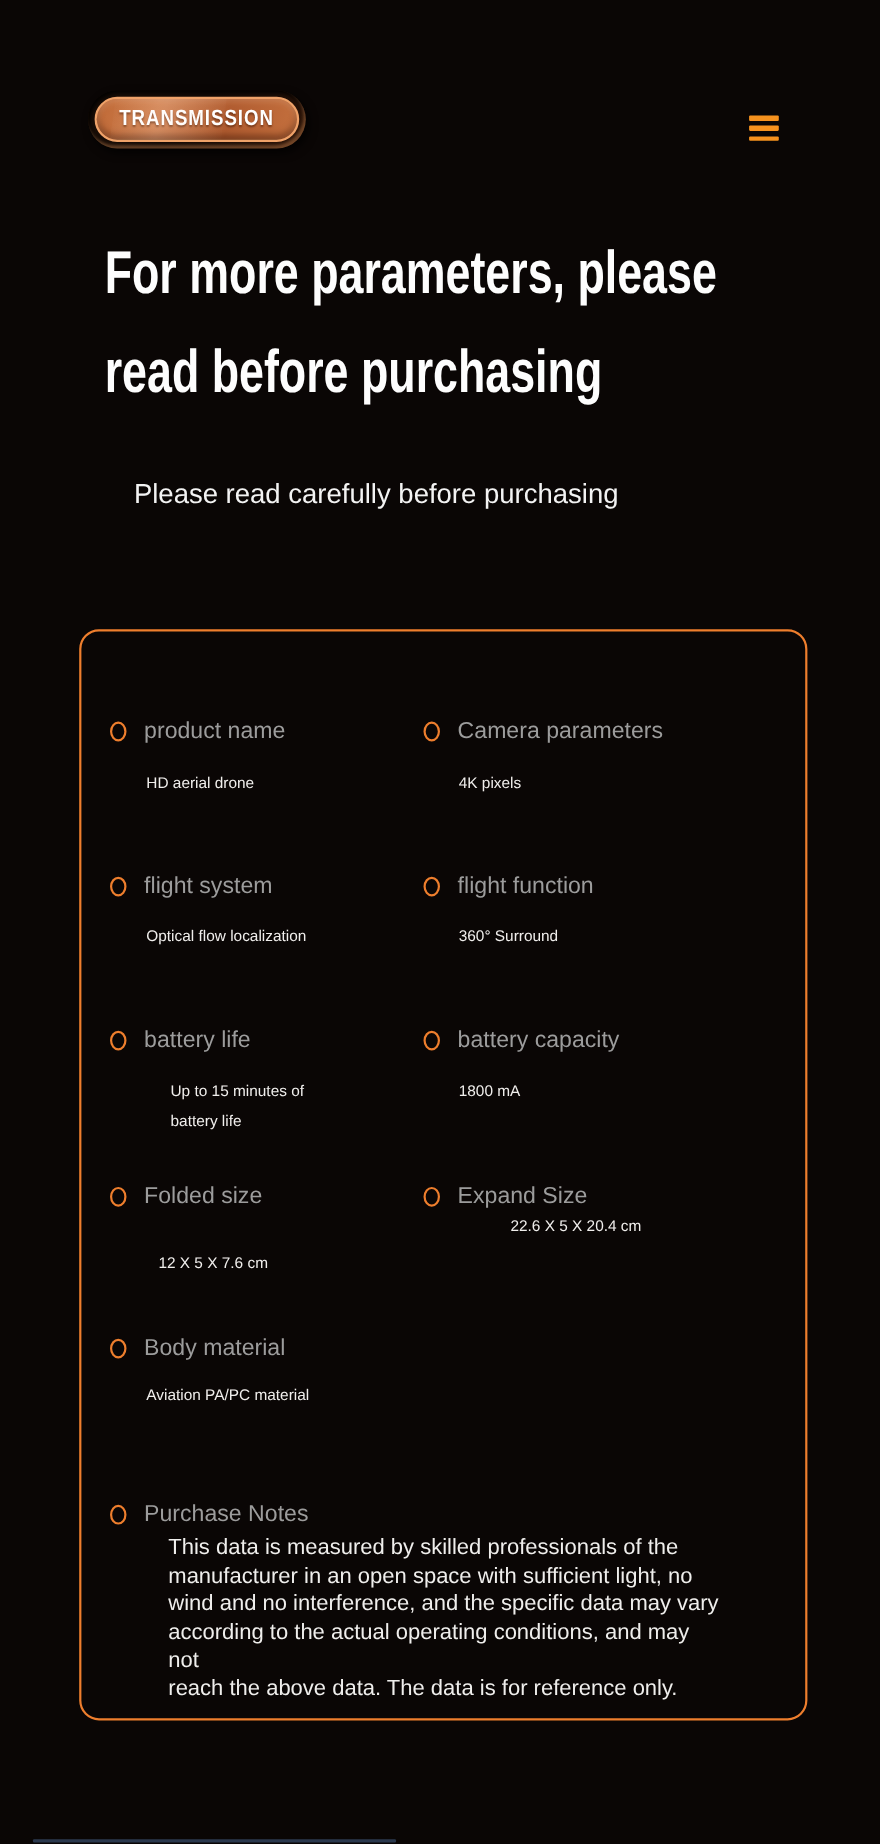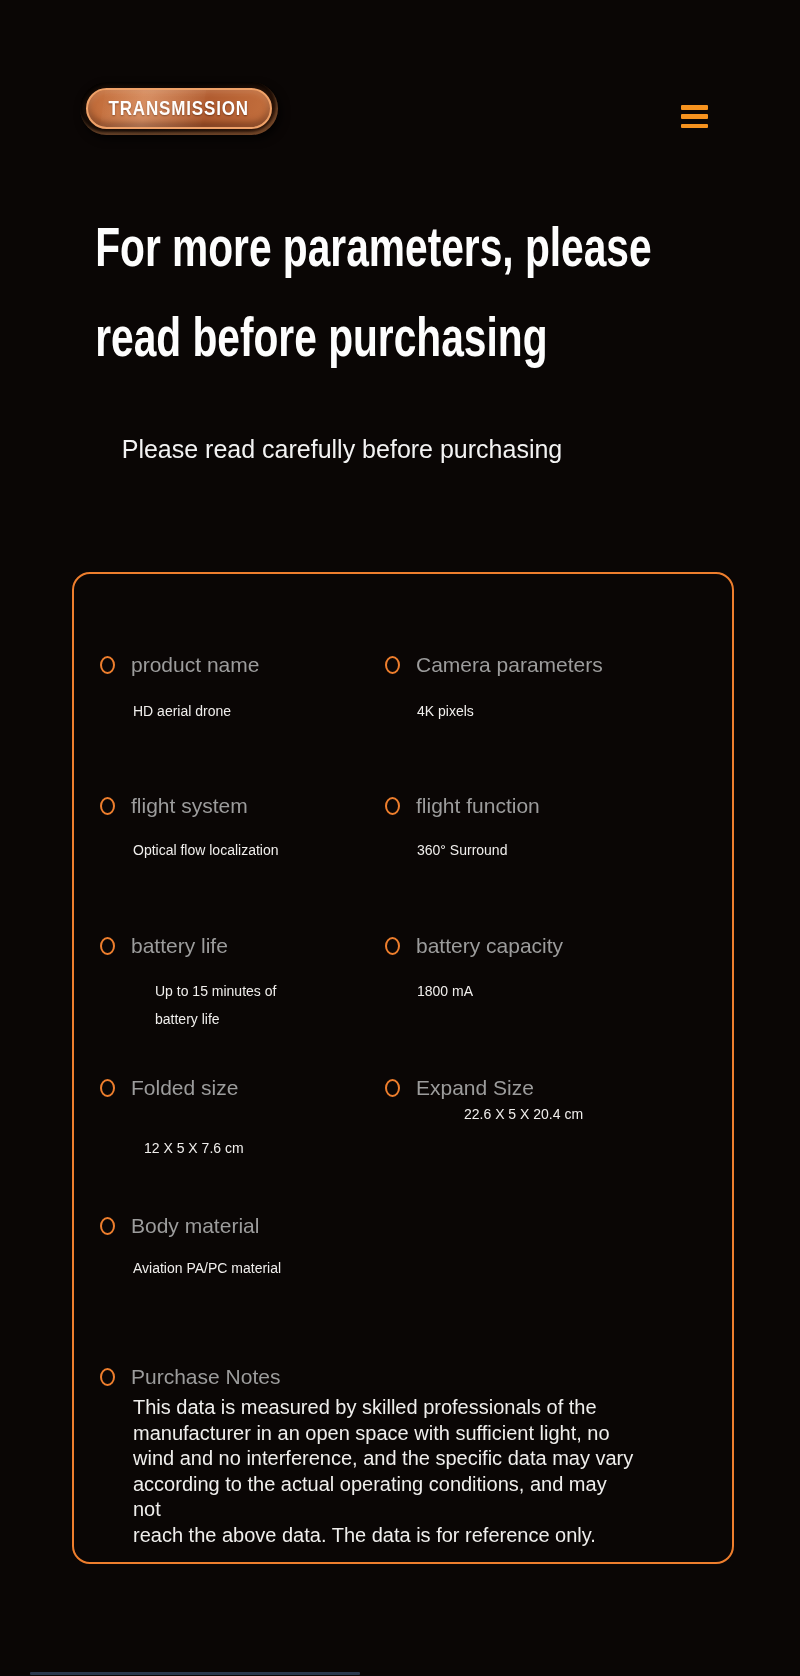--- a/index.html
+++ b/index.html
@@ -62,21 +62,21 @@
   .lrow{display:flex;align-items:center;gap:16px;height:26px;}
   .dot{
     width:15px;height:18px;flex:0 0 15px;border:2px solid #ee7e2d;border-radius:50%;
     box-sizing:border-box;
   }
   .lbl{color:#9c9c9c;font-size:21px;line-height:26px;white-space:nowrap;}
   .val{
     color:#f0eeec;font-size:14px;line-height:28px;white-space:pre-line;
   }
   .para{
-    color:#efeeec;font-size:20px;line-height:25.5px;width:505px;white-space:pre-line;
+    color:#efeeec;font-size:20px;line-height:25.5px;width:505px;white-space:pre-line;margin-left:20px;
   }
 
   
   .bottom-strip{
     left:30px;top:1672px;width:330px;height:3px;
     background:#3e5577;opacity:0.65;border-radius:1px;
   }
 </style>
 </head>
 <body>

